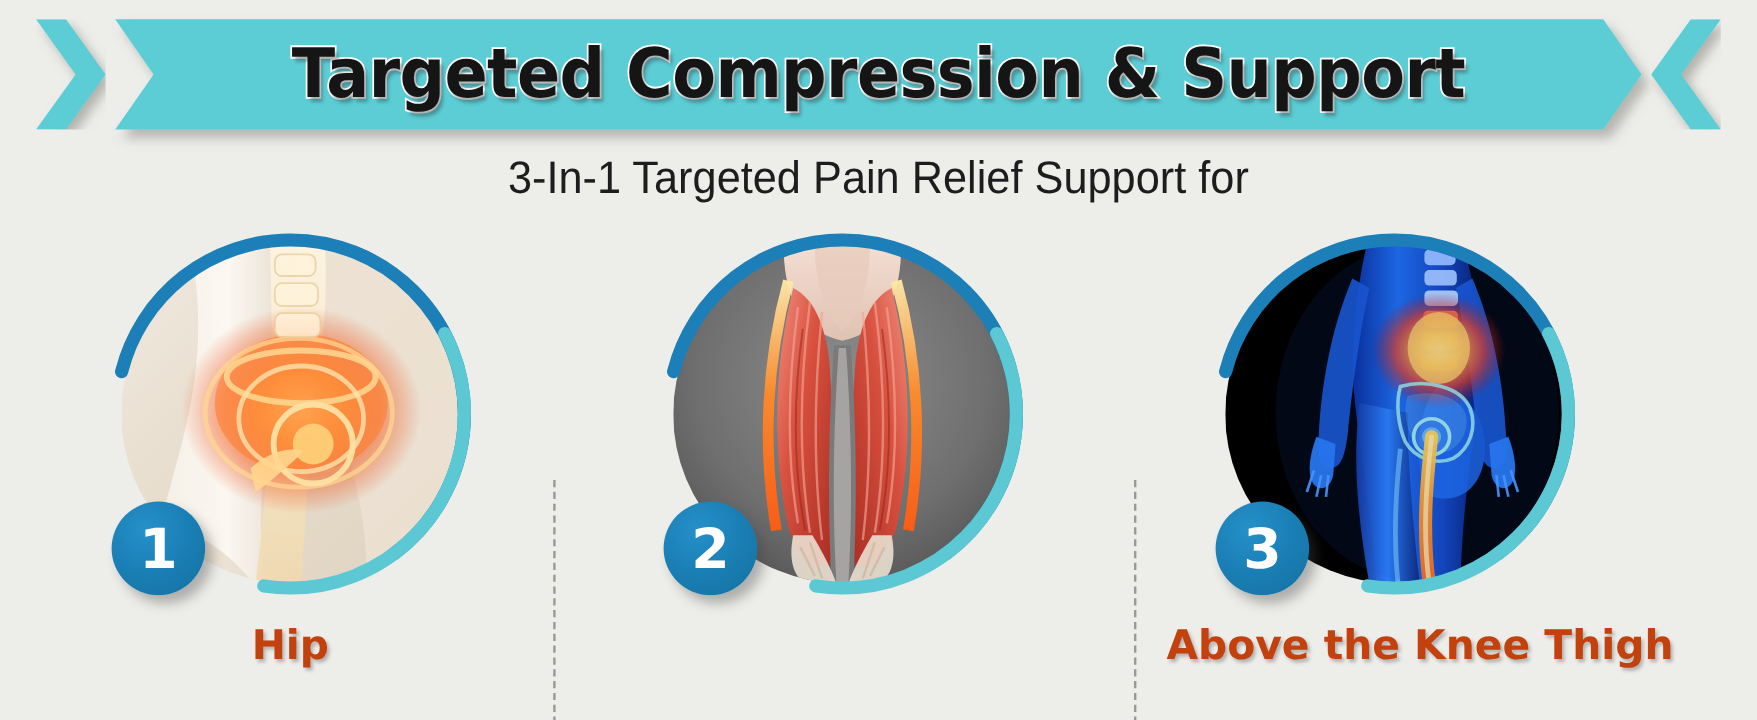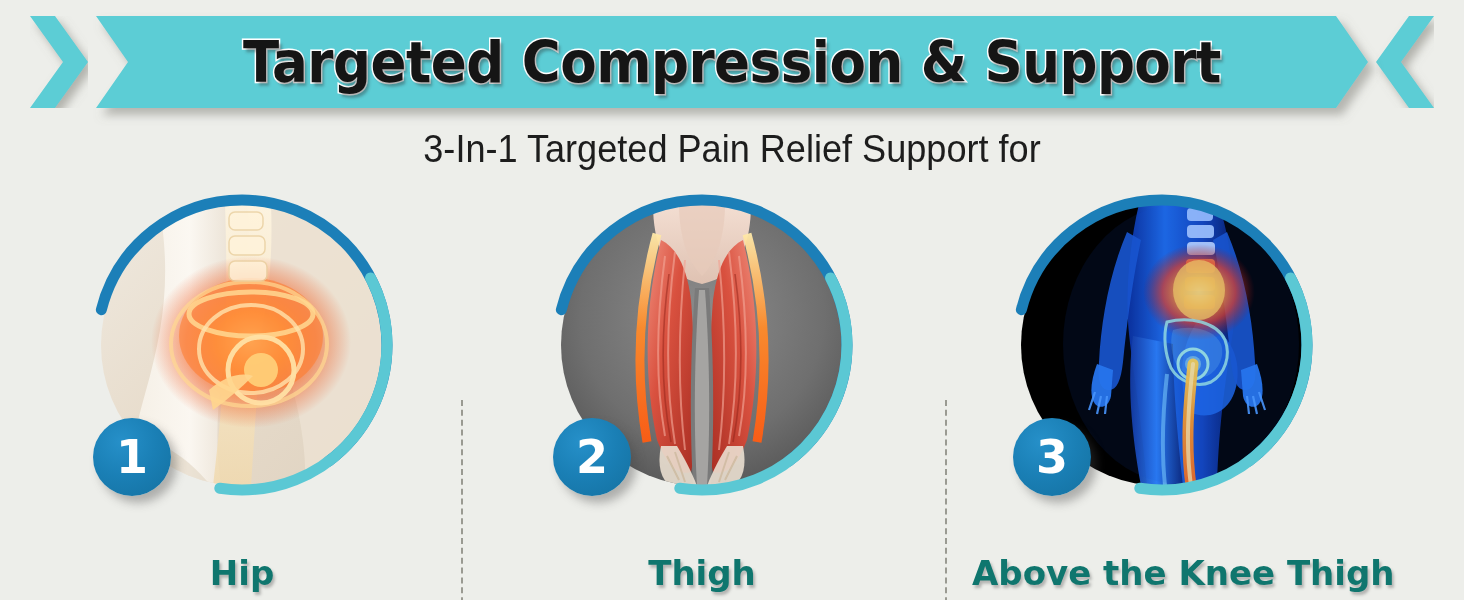--- a/index.html
+++ b/index.html
@@ -140,24 +140,23 @@
 
   .caption {
     position: absolute;
     left: 0;
     top: 328px;
     width: 380px;
     text-align: center;
     font-family: "DejaVu Sans", sans-serif;
     font-weight: bold;
     font-size: 34px;
-    color: #0f766e;
+    color: #c2410c;
     text-shadow: 2px 3px 3px rgba(90,90,90,0.40);
     white-space: nowrap;
-    margin-top: 35px;
   }
 
   
   .divider {
     position: absolute;
     top: 210px;
     width: 0;
     height: 282px;
     border-left: 2px dashed #9a9a92;
   }
@@ -343,21 +342,20 @@
         </svg>
       </div>
 
       <svg class="ring-svg" viewBox="0 0 310 310">
         <circle cx="155" cy="155" r="145" fill="none" stroke="#1c7fb8" stroke-width="11" stroke-linecap="round" stroke-dasharray="555 356" stroke-dashoffset="420"></circle>
         <circle cx="155" cy="155" r="145" fill="none" stroke="#5bc8d4" stroke-width="11" stroke-linecap="round" stroke-dasharray="320 591" stroke-dashoffset="70"></circle>
       </svg>
 
       <div class="badge">2</div>
     </div>
-    <div class="caption">Thigh</div>
   </div>
 
   <div class="panel" id="panel-3">
     <div class="circle-wrap">
 
       <div class="photo-clip">
         <svg class="fill" viewBox="0 0 282 282" preserveAspectRatio="xMidYMid slice">
           <defs>
             <linearGradient id="bodyBlue" x1="0" y1="0" x2="1" y2="0">
               <stop offset="0%" stop-color="#0a2f9e"></stop>

